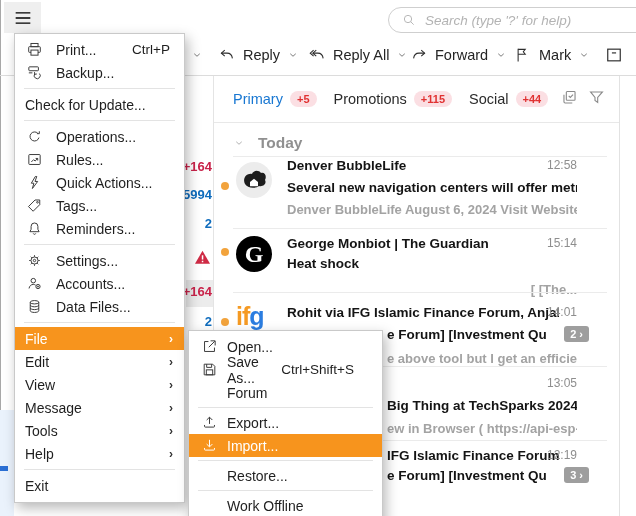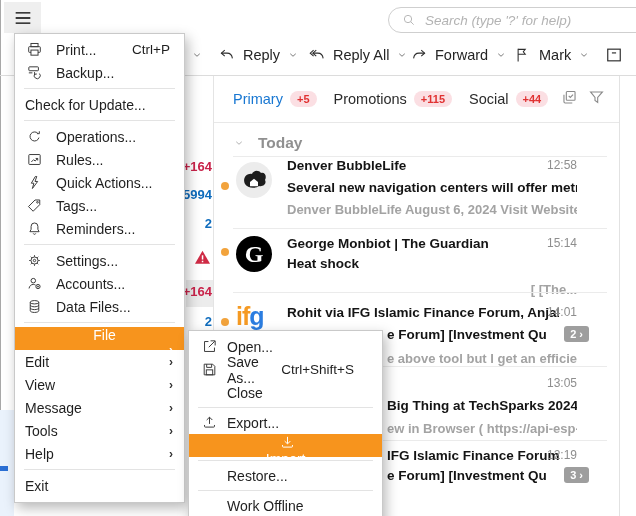--- a/index.html
+++ b/index.html
@@ -63,21 +63,21 @@
       cursor:pointer;}
   #main-menu .mi{padding-left:10px;}
   #sub-menu .mi{padding-left:12px;}
   .mi .ic{width:18px;margin-right:13px;color:#3c3c3c;display:flex;justify-content:center;}
   #sub-menu .mi .ic{width:17px;margin-right:9px;}
   .mi.noicon{padding-left:41px;}
   #sub-menu .mi.noicon{padding-left:38px;}
   .mi .shortcut{margin-left:auto;padding-right:14px;font-size:13.5px;color:#1f1f1f;}
   #sub-menu .mi .shortcut{padding-right:28px;}
   .mi .sub-arrow{margin-left:auto;padding-right:11px;font-size:12px;font-weight:bold;color:#333;}
-  .mi.hl{background:#f7941d;color:#fff;flex-direction:column;}
+  .mi.hl{background:#f7941d;color:#fff;}
   .mi.hl .ic{color:#fff;} .mi.hl .sub-arrow{color:#fff;}
   .msep{flex:0 0 auto;height:0;border-top:1px solid #e3e3e3;margin:4px 9px;}
   #sub-menu .msep{margin:3px 9px;}
   
   #bl-blue-bg{left:0;top:410px;width:14px;height:106px;background:#eaf2fc;}
   #bl-blue-bar{left:0;top:466px;width:8px;height:5px;background:#2b6fd4;}
 </style>
 </head>
 <body>
 
@@ -432,21 +432,21 @@
           <svg viewBox="0 0 24 24" width="17" height="17" fill="none" stroke="currentColor" stroke-width="1.4">
             <path d="M4.5 4.5h12l3 3v12h-15z"></path>
             <path d="M8 4.5v4.5h7V4.5"></path>
             <rect x="7.5" y="12.5" width="9" height="7"></rect>
           </svg>
         </span>
         <span>Save As...</span>
         <span class="shortcut">Ctrl+Shift+S</span>
       </div>
       <div class="mi noicon">
-        <span>Close</span>
+        <span>Forum</span>
       </div>
       <div class="msep"></div>
       <div class="mi">
         <span class="ic">
           <svg viewBox="0 0 24 24" width="17" height="17" fill="none" stroke="currentColor" stroke-width="1.4">
             <path d="M12 14V4.5"></path>
             <path d="M8 8.5l4-4 4 4"></path>
             <path d="M5 15.5v2a1 1 0 0 0 1 1h12a1 1 0 0 0 1-1v-2"></path>
           </svg>
         </span>

